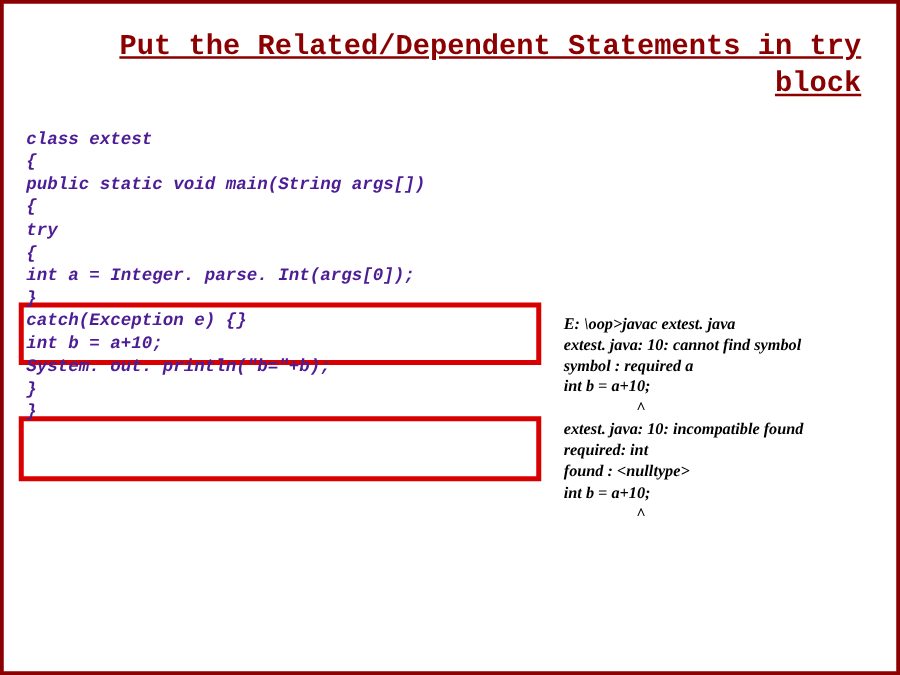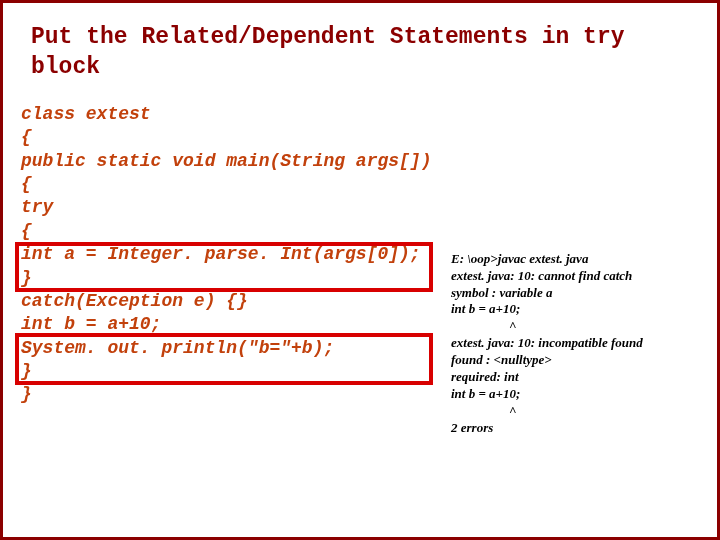--- a/index.html
+++ b/index.html
@@ -17,33 +17,34 @@
     border: 3px solid #8B0000;
     box-sizing: border-box;
     padding: 12px 18px;
     position: relative;
   }
   .title {
     font-family: "Courier New", monospace;
     font-weight: bold;
     font-size: 23px;
     color: #8B0000;
-    text-align: left;
+    text-decoration: underline;
+    text-align: right;
     margin: 8px 10px 20px 10px;
     line-height: 1.3;
   }
   .content {
     position: relative;
   }
   .code-block {
     font-family: "Courier New", monospace;
     font-weight: bold;
     font-style: italic;
-    font-size: 18px;
-    color: #c2410c;
+    font-size: 14px;
+    color: #4c1d95;
     line-height: 1.3;
     white-space: pre;
     position: relative;
     z-index: 1;
   }
   .error-block {
     position: absolute;
     right: 6px;
     top: 148px;
     width: 242px;
@@ -100,25 +101,24 @@
 <span>int a = Integer. parse. Int(args[0]);</span>
 <span>}</span>
 <span>catch(Exception e) {}</span>
 <span>int b = a+10;</span>
 <span>System. out. println("b="+b);</span>
 <span>}</span>
 <span>}</span></div>
 
     <div class="error-block">
       <div>E: \oop&gt;javac extest. java</div>
-      <div>extest. java: 10: cannot find catch</div>
-      <div>symbol  : variable a</div>
+      <div>extest. java: 10: cannot find symbol</div>
+      <div>symbol  : required a</div>
       <div>int b = a+10;</div>
       <div class="caret">^</div>
       <div>extest. java: 10: incompatible found</div>
+      <div>required: int</div>
       <div>found   : &lt;nulltype&gt;</div>
-      <div>required: int</div>
       <div>int b = a+10;</div>
       <div class="caret">^</div>
-      <div>2 errors</div>
     </div>
   </div>
 </div>
 
 </body></html>

